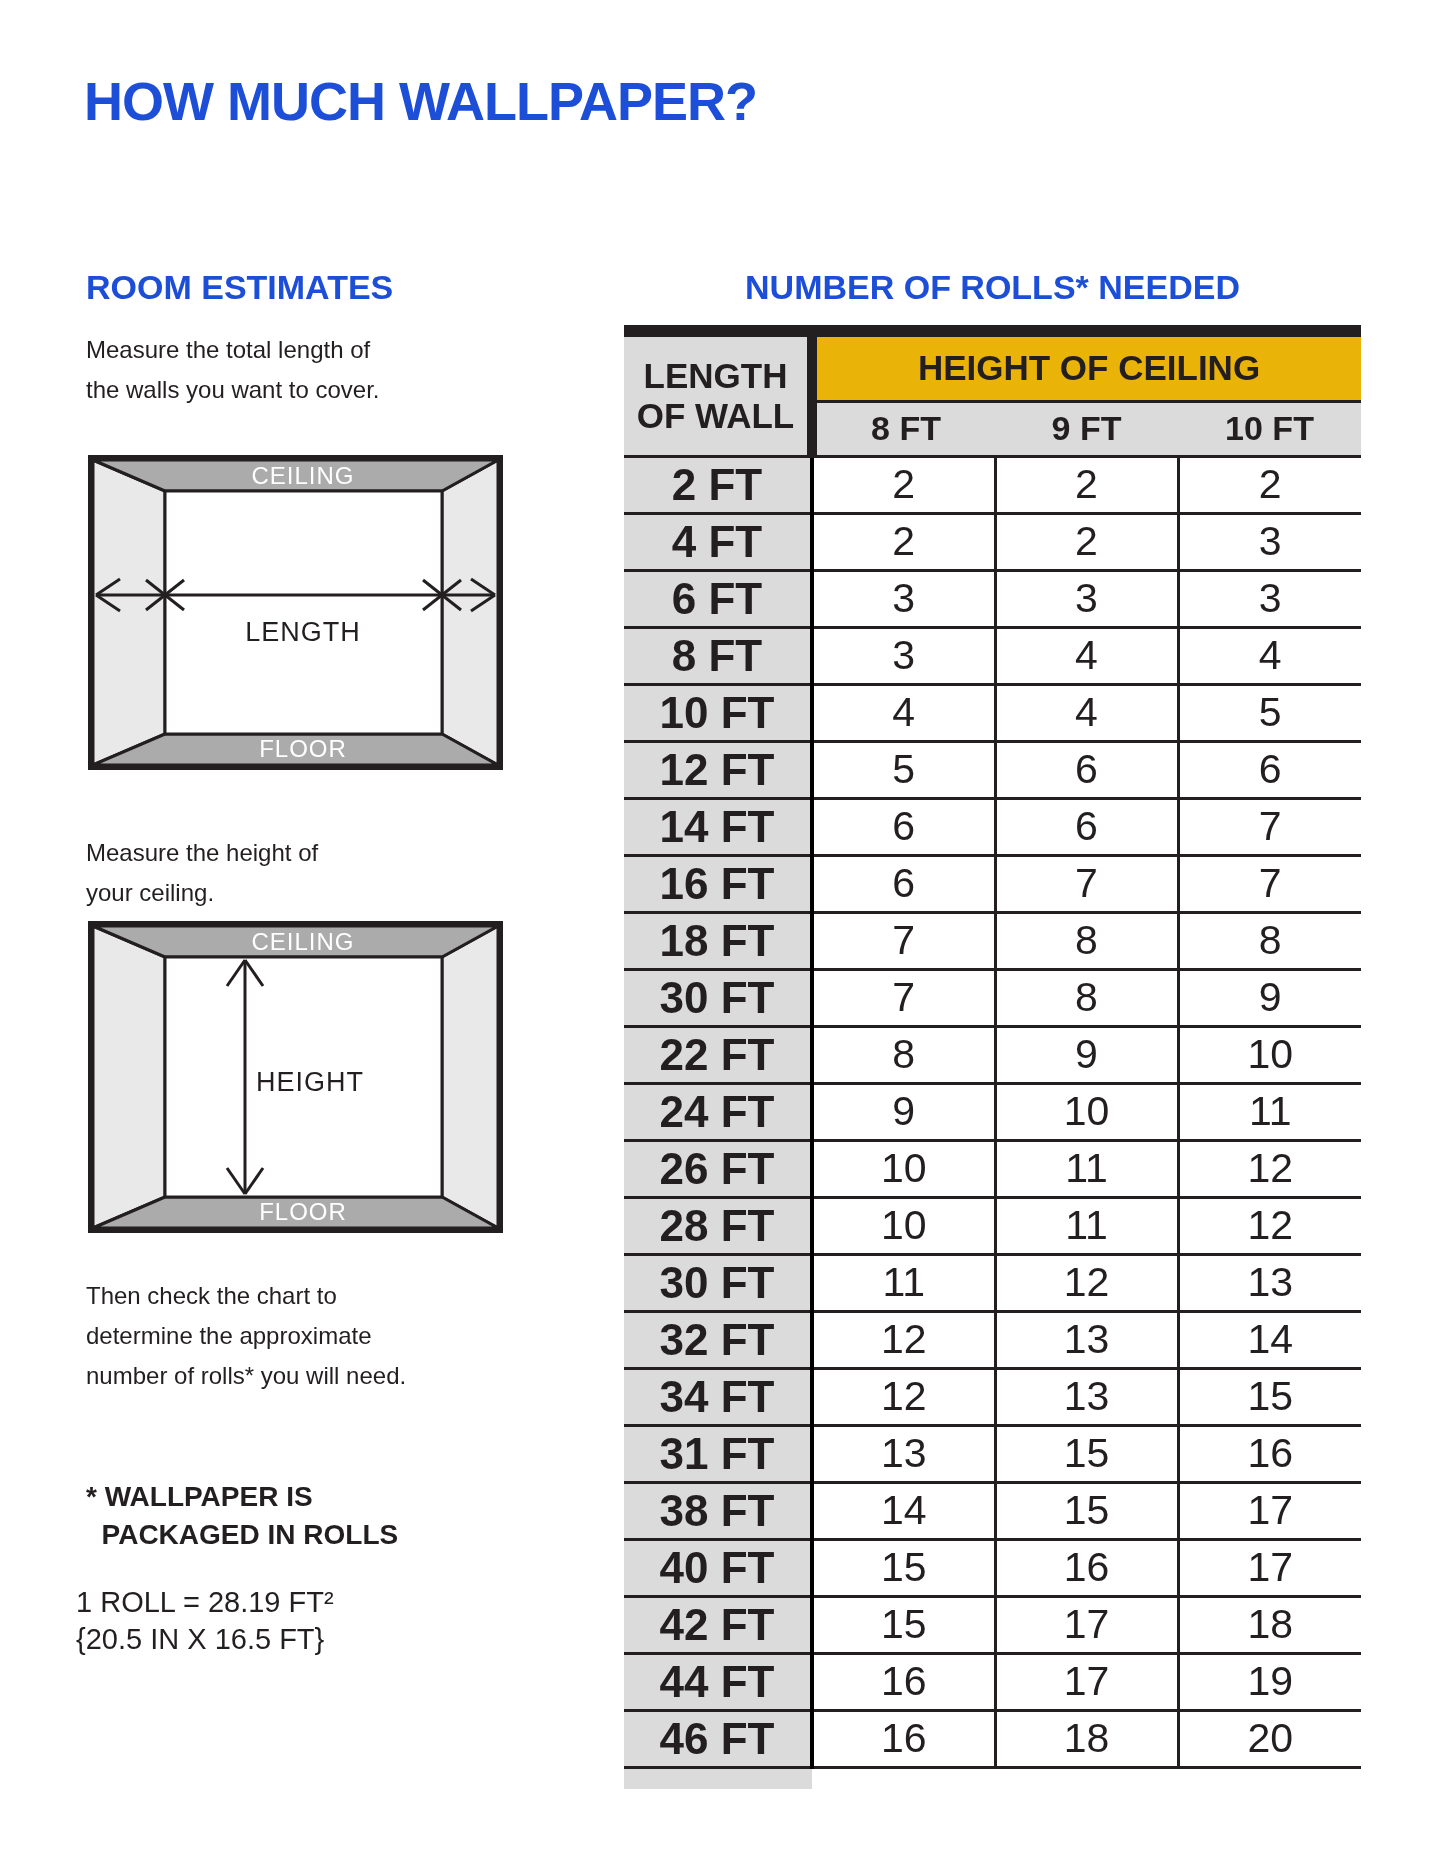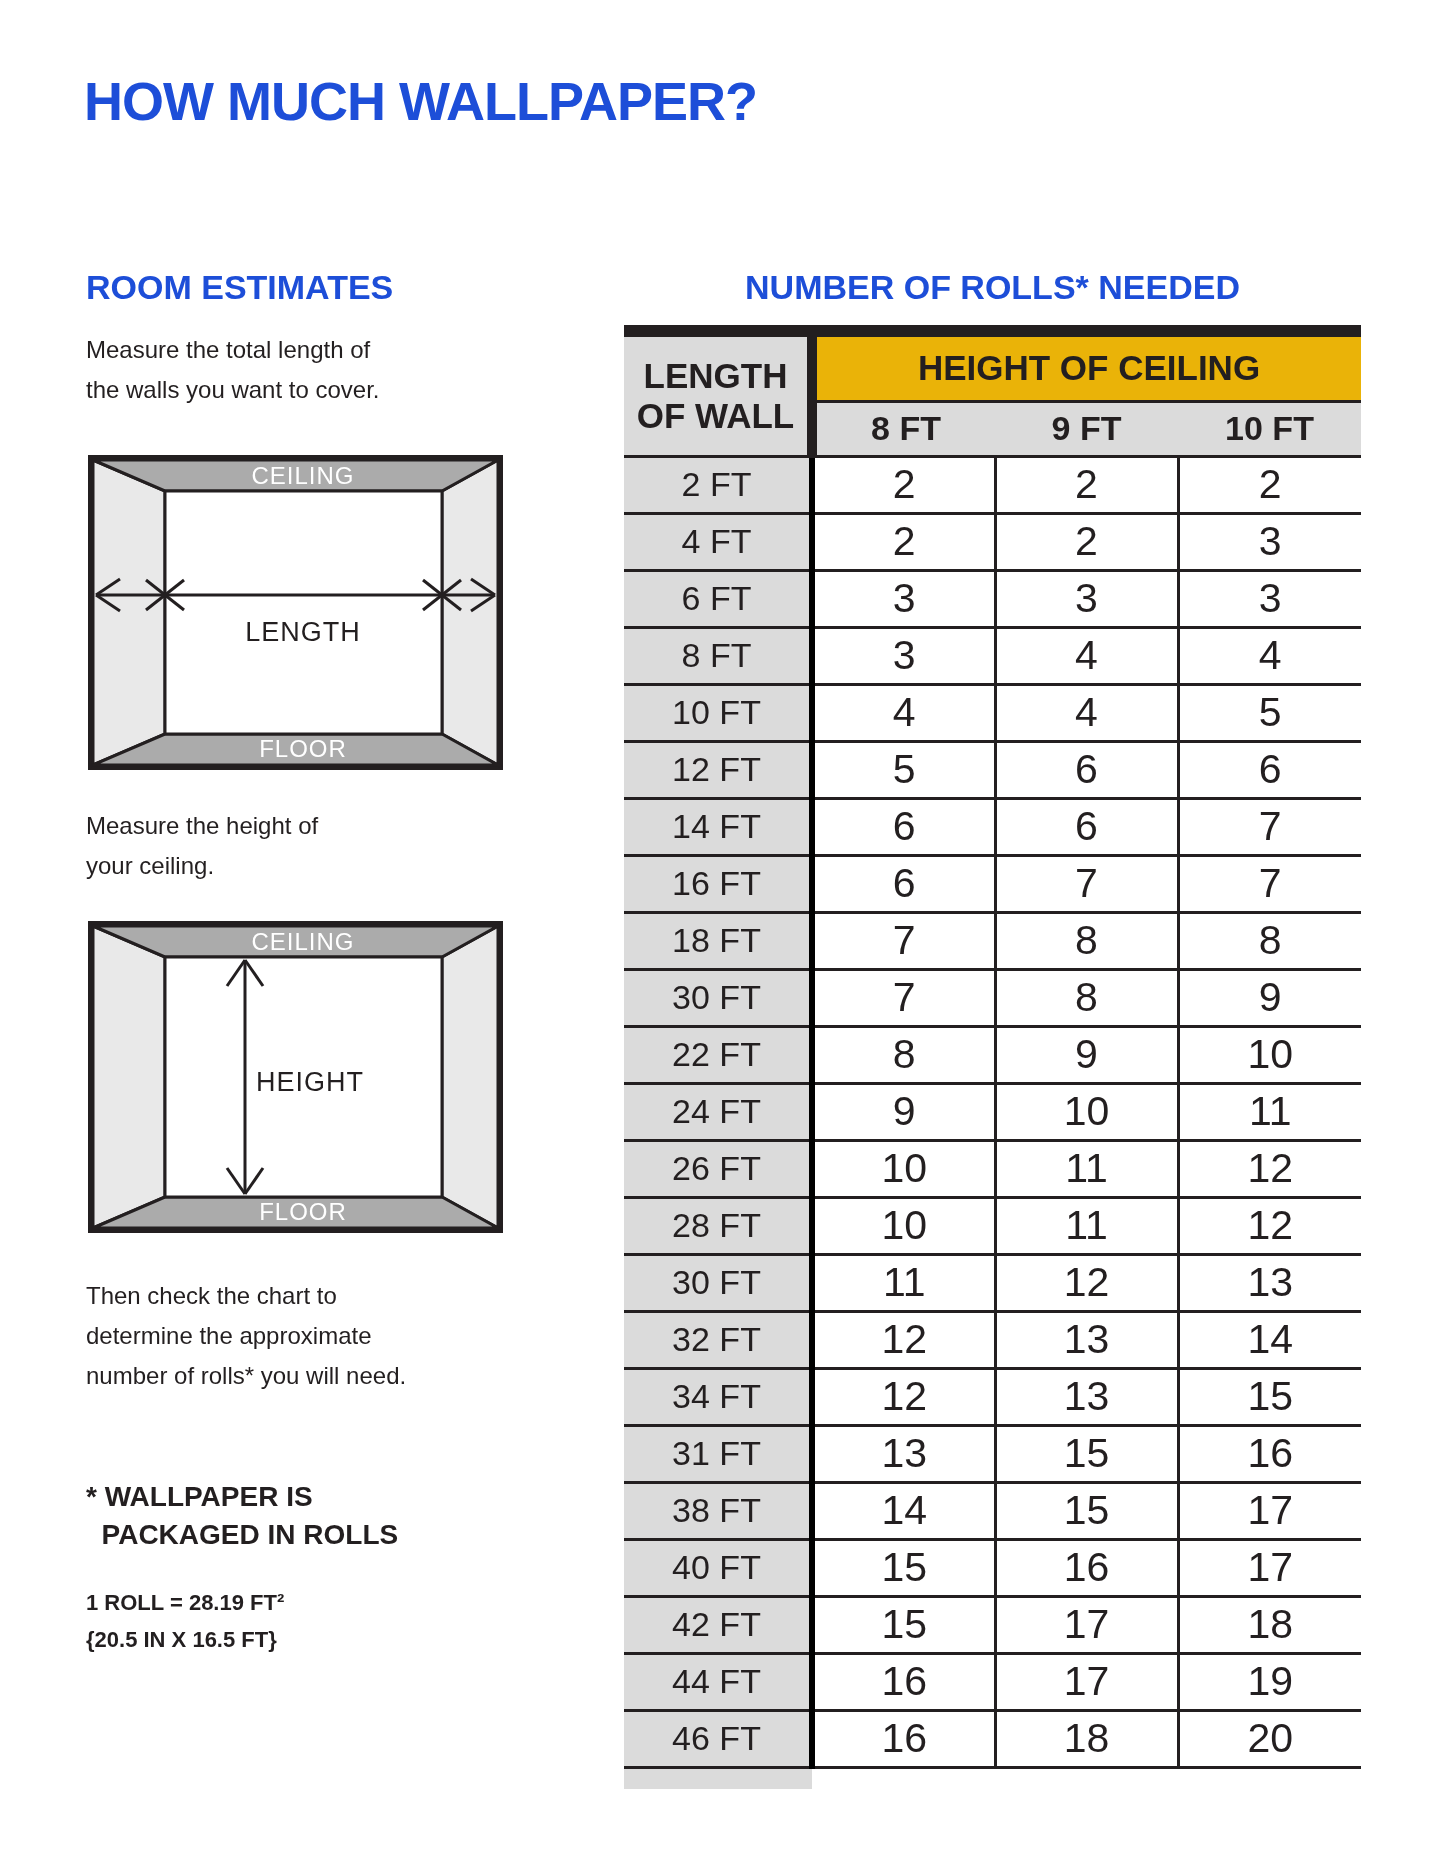--- a/index.html
+++ b/index.html
@@ -6,40 +6,40 @@
   body{width:1445px;height:1870px;position:relative;overflow:hidden;
        font-family:"Liberation Sans","DejaVu Sans",sans-serif;color:#231F20;}
   .abs{position:absolute;}
   .blue{color:#1d4ed8;}
   .page-title{left:84px;top:70px;font-size:54px;font-weight:bold;letter-spacing:-1px;}
   .sec-head{font-size:34px;font-weight:bold;letter-spacing:0px;}
   .room-head{left:86px;top:268px;}
   .table-head{left:624px;top:268px;width:737px;text-align:center;}
   .para{font-size:24px;line-height:40px;white-space:pre-line;}
   .para1{left:86px;top:330px;}
-  .para2{left:86px;top:806px;}
+  .para2{left:86px;top:833px;}
   .para3{left:86px;top:1276px;}
   .fnote{left:86px;top:1478px;font-size:28px;font-weight:bold;line-height:38px;white-space:pre;}
-  .rollinfo{left:86px;top:1584px;font-size:22px;font-weight:bold;line-height:37px;white-space:pre-line;}
+  .rollinfo{left:76px;top:1584px;font-size:29px;font-weight:normal;line-height:37px;white-space:pre-line;}
   .diagram1{left:88px;top:455px;}
   .diagram2{left:88px;top:921px;}
 
   .table-wrap{left:624px;top:325px;width:737px;}
   table.rolls{border-collapse:collapse;table-layout:fixed;width:737px;
               border-top:12px solid #231F20;}
   table.rolls th,table.rolls td{padding:0;text-align:center;vertical-align:middle;
               border-bottom:3px solid #231F20;}
   th.corner{background:#DBDBDB;border-right:10px solid #231F20;font-size:35px;
             font-weight:bold;white-space:pre-line;line-height:1.15;border-bottom-width:4px;}
   th.group{background:#eab308;font-size:35px;font-weight:bold;}
   tr.hrow1{height:70px;}
   tr.hrow2{height:55px;}
   th.colh{background:#DBDBDB;font-size:34px;font-weight:bold;border-bottom-width:4px;}
   tbody tr{height:57px;}
-  tbody th{background:#DBDBDB;border-right:6px solid #000000;font-size:34px;font-weight:normal;}
+  tbody th{background:#DBDBDB;border-right:4px solid #000000;font-size:44px;font-weight:bold;}
   tbody td{background:#ffffff;font-size:41px;font-weight:normal;border-left:3px solid #231F20;}
   tbody td:nth-of-type(1){border-left:none;}
   .gray-tail{width:188px;height:20px;background:#DBDBDB;}
   svg text{font-family:"Liberation Sans","DejaVu Sans",sans-serif;}
 </style>
 </head>
 <body>
 
 <div class="abs page-title blue">HOW MUCH WALLPAPER?</div>
 

